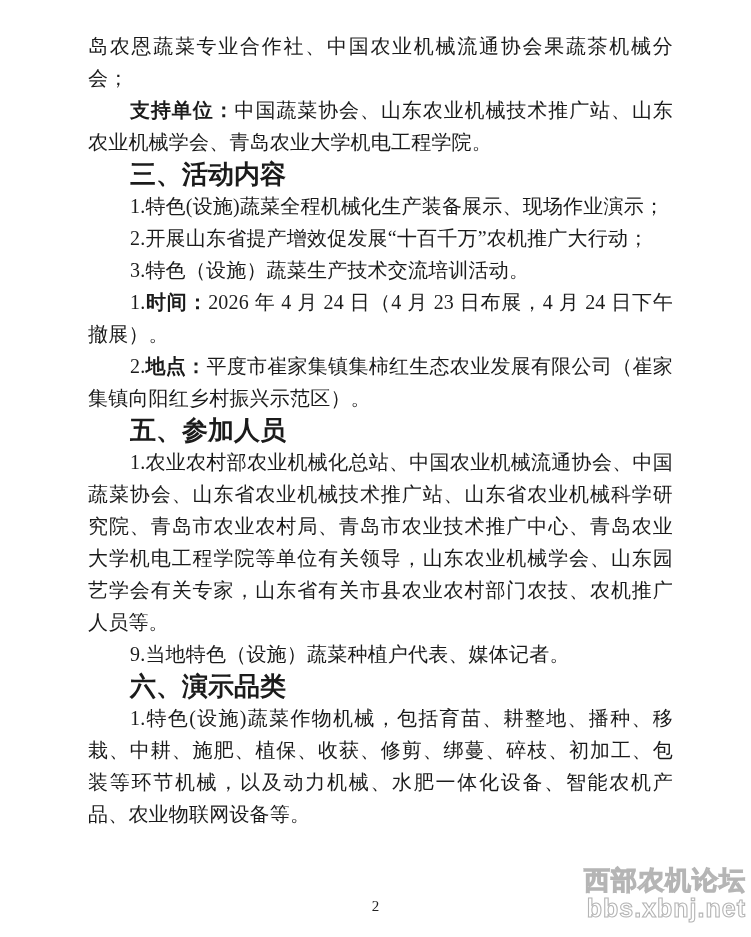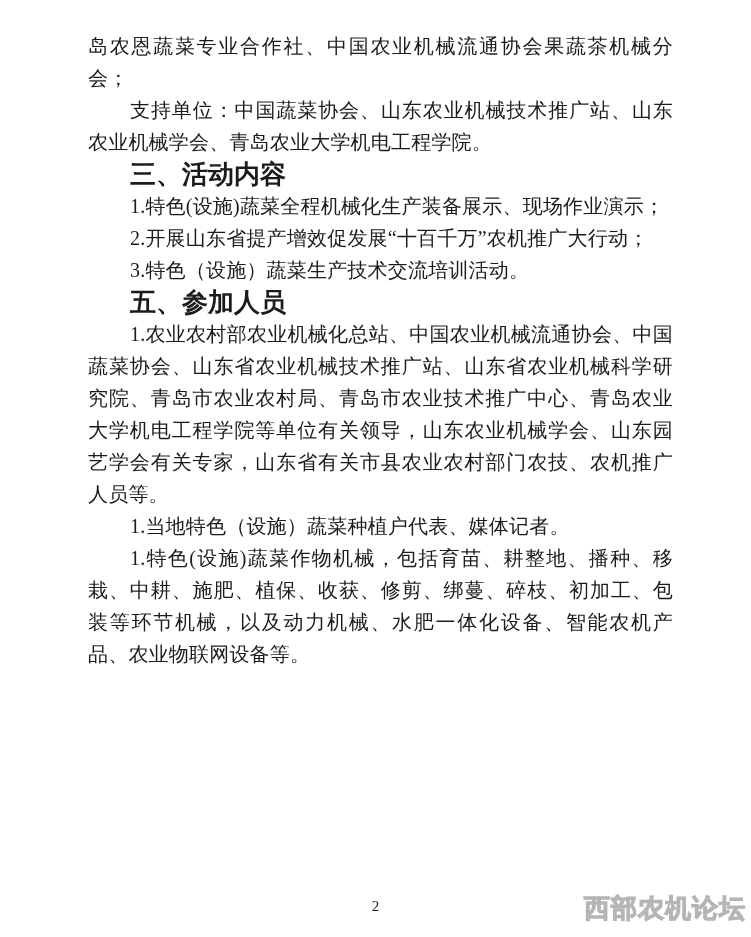--- a/index.html
+++ b/index.html
@@ -28,21 +28,21 @@
   .indent { text-indent: 42px; }
   .heading {
     margin: 0;
     font-size: 26px;
     line-height: 32px;
     text-indent: 42px;
     font-weight: bold;
     font-family: "Liberation Sans", "DejaVu Sans", sans-serif;
   }
   .bold-seg {
-    font-weight: normal;
+    font-weight: bold;
     font-family: "Liberation Sans", "DejaVu Sans", sans-serif;
   }
   .page-number {
     position: absolute;
     left: 0;
     bottom: 23px;
     width: 100%;
     text-align: center;
     font-size: 15px;
     line-height: 16px;
@@ -82,32 +82,36 @@
 
     <p class="heading">三、活动内容</p>
 
     <p class="para indent">1.特色(设施)蔬菜全程机械化生产装备展示、现场作业演示；</p>
 
     <p class="para indent">2.开展山东省提产增效促发展“十百千万”农机推广大行动；</p>
 
     <p class="para indent">3.特色（设施）蔬菜生产技术交流培训活动。</p>
 
 
+    <p class="para indent"><span>1.</span><span class="bold-seg">时间：</span><span>2026 年 4 月 24 日（4 月 23 日布展，4 月 24 日下午撤展）。</span></p>
 
+    <p class="para indent"><span>2.</span><span class="bold-seg">地点：</span><span>平度市崔家集镇集柿红生态农业发展有限公司（崔家集镇向阳红乡村振兴示范区）。</span></p>
 
     <p class="heading">五、参加人员</p>
 
     <p class="para indent">1.农业农村部农业机械化总站、中国农业机械流通协会、中国蔬菜协会、山东省农业机械技术推广站、山东省农业机械科学研究院、青岛市农业农村局、青岛市农业技术推广中心、青岛农业大学机电工程学院等单位有关领导，山东农业机械学会、山东园艺学会有关专家，山东省有关市县农业农村部门农技、农机推广人员等。</p>
 
 
-    <p class="para indent">1.当地特色（设施）蔬菜种植户代表、媒体记者。</p>
+    <p class="para indent">9.当地特色（设施）蔬菜种植户代表、媒体记者。</p>
 
+    <p class="heading">六、演示品类</p>
 
     <p class="para indent">1.特色(设施)蔬菜作物机械，包括育苗、耕整地、播种、移栽、中耕、施肥、植保、收获、修剪、绑蔓、碎枝、初加工、包装等环节机械，以及动力机械、水肥一体化设备、智能农机产品、农业物联网设备等。</p>
 
   </div>
 
   <div class="page-number">2</div>
 
   <div class="watermark">
     <div class="wm-line1">西部农机论坛</div>
+    <div class="wm-line2">bbs.xbnj.net</div>
   </div>
 </div>
 
 </body></html>

